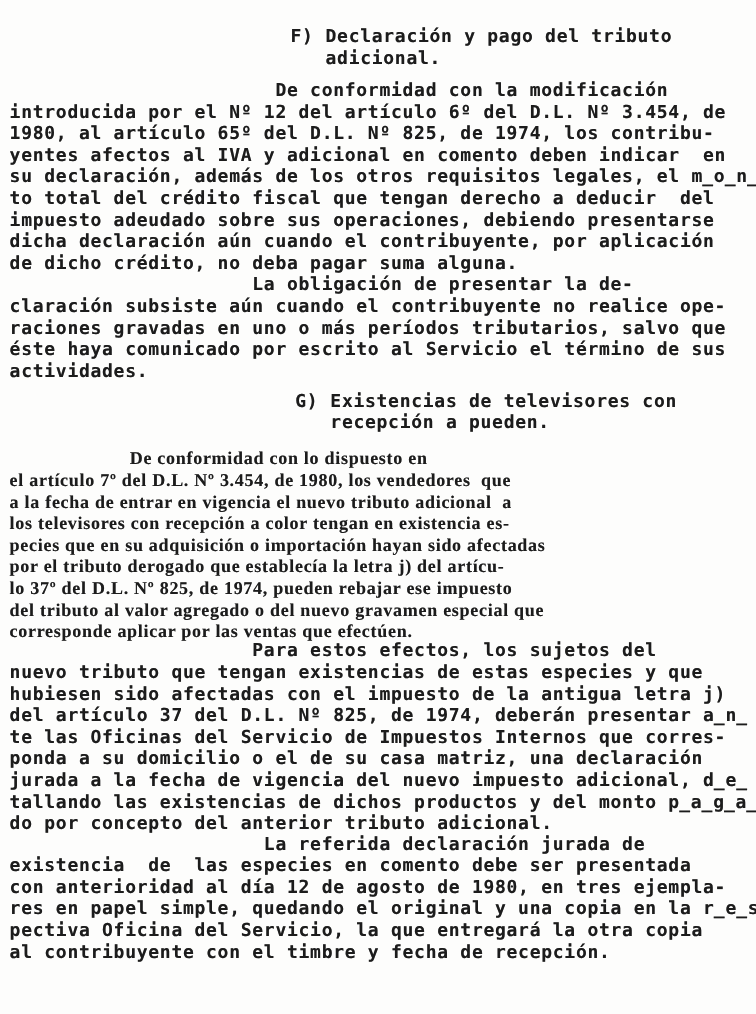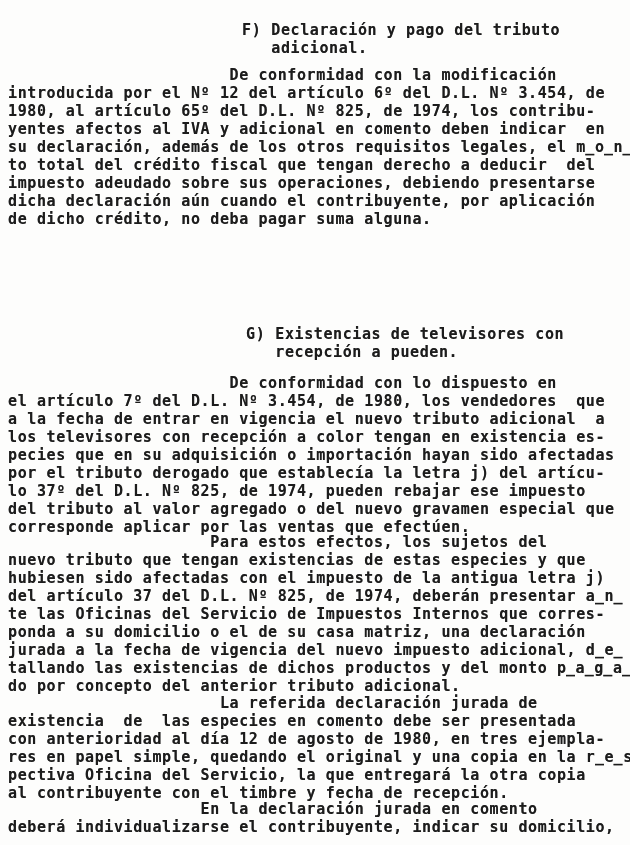--- a/index.html
+++ b/index.html
@@ -31,21 +31,21 @@
   .heading .htitle {
     white-space: pre;
     text-decoration-thickness: 1.5px;
     text-underline-offset: 3px;
   }
   
   #heading-f { top: 21px;  left: 242px; }
   #para-1    { top: 66px;  }
   #para-2    { top: 228px; }
   #heading-g { top: 325px; left: 246px; }
-  #para-3    { top: 374px; }
+  #para-3    { top: 374px; font-family: Liberation Serif, serif; }
   #para-4    { top: 533px; }
   #para-5    { top: 694px; }
   #para-6    { top: 800px; }
 </style>
 </head>
 <body>
 
 <div class="page">
 
   <div class="heading" id="heading-f">
@@ -57,20 +57,25 @@
   <div class="para" id="para-1">                       De conformidad con la modificación
 introducida por el Nº 12 del artículo 6º del D.L. Nº 3.454, de
 1980, al artículo 65º del D.L. Nº 825, de 1974, los contribu-
 yentes afectos al IVA y adicional en comento deben indicar  en
 su declaración, además de los otros requisitos legales, el m̲o̲n̲
 to total del crédito fiscal que tengan derecho a deducir  del
 impuesto adeudado sobre sus operaciones, debiendo presentarse
 dicha declaración aún cuando el contribuyente, por aplicación
 de dicho crédito, no deba pagar suma alguna.</div>
 
+  <div class="para" id="para-2">                     La obligación de presentar la de-
+claración subsiste aún cuando el contribuyente no realice ope-
+raciones gravadas en uno o más períodos tributarios, salvo que
+éste haya comunicado por escrito al Servicio el término de sus
+actividades.</div>
 
   <div class="heading" id="heading-g">
     <span class="hletter">G)</span>
     <span class="htitle">Existencias de televisores con
 recepción a pueden.</span>
   </div>
 
   <div class="para" id="para-3">                       De conformidad con lo dispuesto en
 el artículo 7º del D.L. Nº 3.454, de 1980, los vendedores  que
 a la fecha de entrar en vigencia el nuevo tributo adicional  a
@@ -91,16 +96,14 @@
 tallando las existencias de dichos productos y del monto p̲a̲g̲a̲
 do por concepto del anterior tributo adicional.</div>
 
   <div class="para" id="para-5">                      La referida declaración jurada de
 existencia  de  las especies en comento debe ser presentada
 con anterioridad al día 12 de agosto de 1980, en tres ejempla-
 res en papel simple, quedando el original y una copia en la r̲e̲s̲
 pectiva Oficina del Servicio, la que entregará la otra copia
 al contribuyente con el timbre y fecha de recepción.</div>
 
-  <div class="para" id="para-6">                    En la declaración jurada en comento
-deberá individualizarse el contribuyente, indicar su domicilio,</div>
 
 </div>
 
 </body></html>

